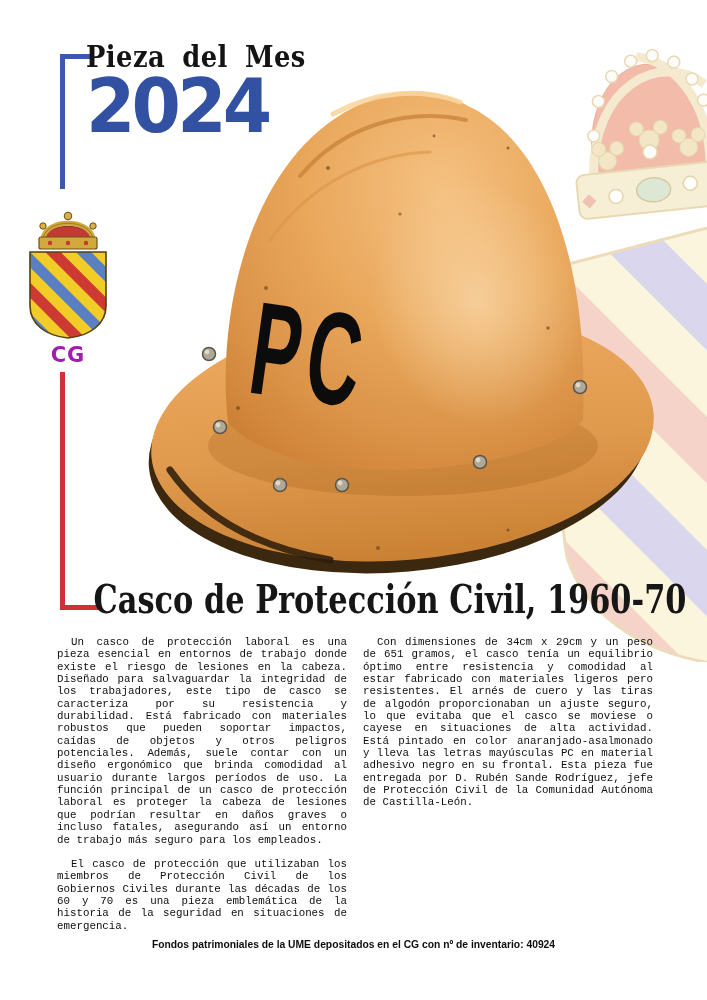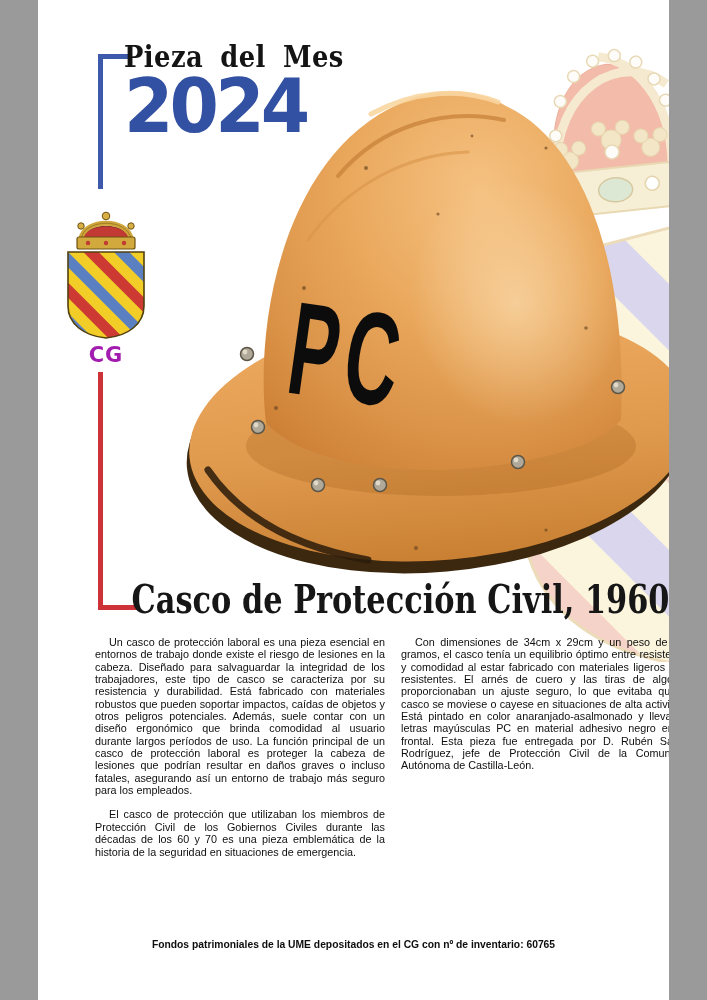--- a/index.html
+++ b/index.html
@@ -1,16 +1,16 @@
 <!DOCTYPE html>
 <html><head>
 <meta charset="utf-8">
 <style>
   html,body{margin:0;padding:0;background:#9a9a9a;}
-  .page{position:relative;width:631px;height:1000px;background:#ffffff;overflow:hidden;
+  .page{position:relative;width:707px;height:1000px;background:#ffffff;overflow:hidden;
         font-family:"Liberation Sans",sans-serif;color:#111;margin:0 auto;}
 
   
   .watermark{position:absolute;top:12px;right:0;z-index:0;}
 
   
   .helmet{position:absolute;left:78px;top:78px;z-index:2;}
 
   
   .bracket-blue{position:absolute;left:60px;top:54px;width:26px;height:130px;
@@ -31,21 +31,21 @@
   
   .redline{position:absolute;left:60px;top:372px;width:36px;height:233px;
            border-left:5px solid #cc3237;border-bottom:5px solid #cc3237;z-index:3;}
 
   
   .title{position:absolute;left:0;right:16px;top:579px;text-align:center;z-index:4;line-height:1;}
   .title span{display:inline-block;font-family:"DejaVu Serif",serif;font-weight:bold;font-size:40px;
               color:#161616;transform:scaleX(.76);white-space:nowrap;}
 
   
-  .columns{position:absolute;left:57px;top:636px;width:596px;display:flex;gap:16px;z-index:4;}
+  .columns{position:absolute;left:57px;top:636px;width:596px;display:flex;gap:16px;z-index:4;font-family:Liberation Mono, monospace;}
   .col{flex:1;font-size:10.8px;line-height:12.35px;text-align:justify;color:#0e0e0e;}
   .col p{margin:0 0 12px 0;text-indent:14px;}
 
   
   .footer{position:absolute;left:0;right:0;top:939px;text-align:center;
           font-size:10.3px;font-weight:bold;color:#0e0e0e;z-index:4;}
 </style>
 </head>
 <body>
 
@@ -230,15 +230,15 @@
   <div class="columns">
     <div class="col">
       <p>Un casco de protección laboral es una pieza esencial en entornos de trabajo donde existe el riesgo de lesiones en la cabeza. Diseñado para salvaguardar la integridad de los trabajadores, este tipo de casco se caracteriza por su resistencia y durabilidad. Está fabricado con materiales robustos que pueden soportar impactos, caídas de objetos y otros peligros potenciales. Además, suele contar con un diseño ergonómico que brinda comodidad al usuario durante largos períodos de uso. La función principal de un casco de protección laboral es proteger la cabeza de lesiones que podrían resultar en daños graves o incluso fatales, asegurando así un entorno de trabajo más seguro para los empleados.</p>
       <p>El casco de protección que utilizaban los miembros de Protección Civil de los Gobiernos Civiles durante las décadas de los 60 y 70 es una pieza emblemática de la historia de la seguridad en situaciones de emergencia.</p>
     </div>
     <div class="col">
       <p>Con dimensiones de 34cm x 29cm y un peso de 651 gramos, el casco tenía un equilibrio óptimo entre resistencia y comodidad al estar fabricado con materiales ligeros pero resistentes. El arnés de cuero y las tiras de algodón proporcionaban un ajuste seguro, lo que evitaba que el casco se moviese o cayese en situaciones de alta actividad. Está pintado en color anaranjado-asalmonado y lleva las letras mayúsculas PC en material adhesivo negro en su frontal. Esta pieza fue entregada por D. Rubén Sande Rodríguez, jefe de Protección Civil de la Comunidad Autónoma de Castilla-León.</p>
     </div>
   </div>
 
-  <div class="footer">Fondos patrimoniales de la UME depositados en el CG con nº de inventario: 60765</div>
+  <div class="footer">Fondos patrimoniales de la UME depositados en el CG con nº de inventario: 40924</div>
 
 </div>
 
 </body></html>

